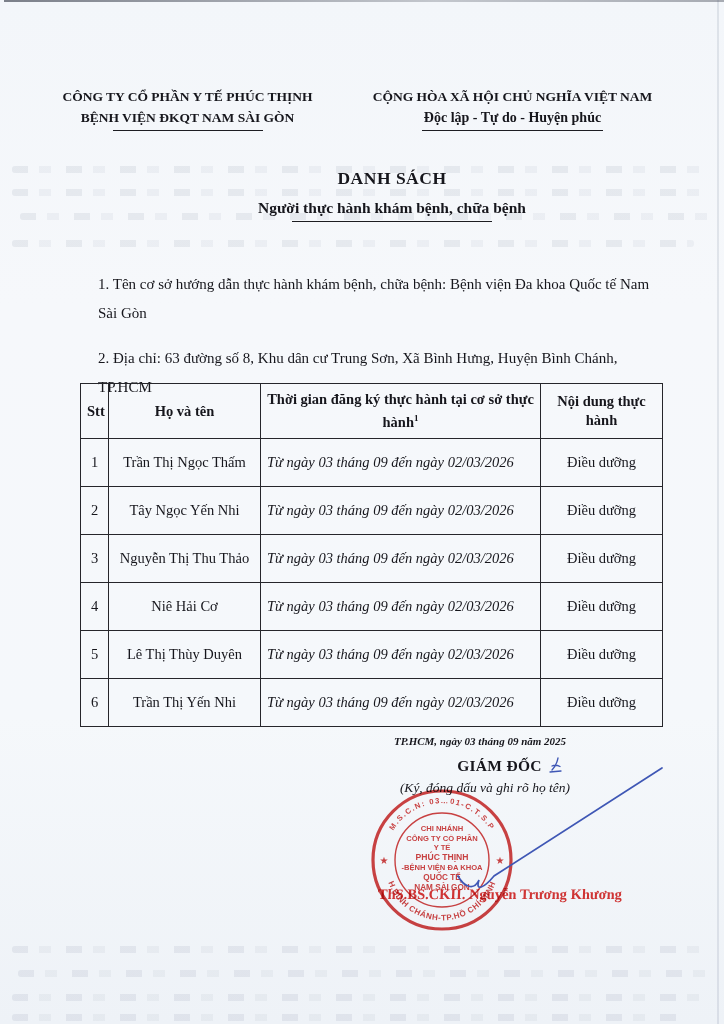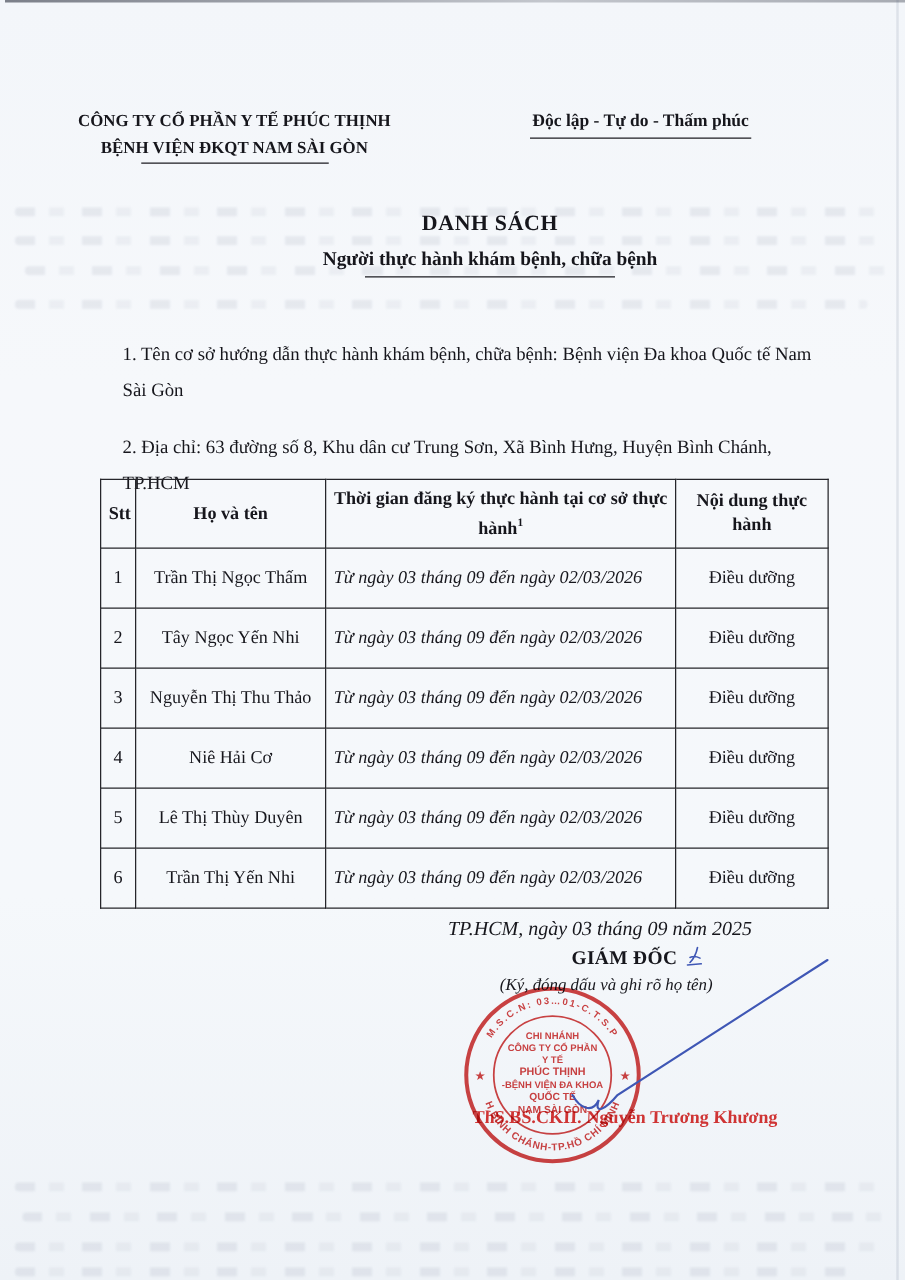--- a/index.html
+++ b/index.html
@@ -35,21 +35,21 @@
   table.list th,table.list td{border:1.4px solid #26262b;font-size:14.5px;padding:2px 6px;vertical-align:middle;background:transparent;}
   table.list th{font-weight:bold;text-align:center;height:50px;line-height:19px;}
   table.list td{height:43px;}
   col.c-stt{width:28px;}col.c-name{width:152px;}col.c-period{width:280px;}col.c-content{width:122px;}
   td.stt{text-align:center;}
   td.name{text-align:center;padding-left:9px;font-size:15px;}
   td.period{text-align:left;padding-left:13px;font-size:14.8px;font-style:italic;}
   td.content{text-align:center;}
   sup{font-size:9px;}
   
-  .f-date{position:absolute;top:735px;left:330px;width:300px;text-align:center;font-style:italic;font-size:16px;}
+  .f-date{position:absolute;top:735px;left:330px;width:300px;text-align:center;font-style:italic;font-size:11px;font-weight:bold;}
   .f-title{position:absolute;top:757px;left:360px;width:300px;text-align:center;font-weight:bold;font-size:15.5px;letter-spacing:.3px;}
   .f-title .initial{display:inline-block;vertical-align:-3px;margin-left:6px;}
   .f-instruction{position:absolute;top:780px;left:330px;width:310px;text-align:center;font-style:italic;font-size:13.5px;}
   .f-name{position:absolute;top:886px;left:350px;width:300px;text-align:center;font-weight:bold;font-size:14.5px;color:#cf3434;transform:skewX(-2deg);}
   
   .stamp{position:absolute;top:786px;left:362px;width:162px;height:152px;mix-blend-mode:multiply;opacity:.93;}
   .signature{position:absolute;top:750px;left:430px;width:250px;height:185px;pointer-events:none;}
 </style>
 </head>
 <body>
@@ -65,21 +65,22 @@
 <div class="ghost" style="top:994px"></div>
 <div class="ghost" style="top:1014px;right:40px"></div>
 
 <div class="header">
   <div class="hblock left">
     <div>CÔNG TY CỔ PHẦN Y TẾ PHÚC THỊNH</div>
     <div>BỆNH VIỆN ĐKQT NAM SÀI GÒN</div>
     <div class="h-underline"></div>
   </div>
   <div class="hblock right">
-    <div><span class="motto">Độc lập - Tự do - Thấm phúc</span></div>
+    <div>CỘNG HÒA XÃ HỘI CHỦ NGHĨA VIỆT NAM</div>
+    <div><span class="motto">Độc lập - Tự do - Huyện phúc</span></div>
   </div>
 </div>
 
 <div class="title-block">
   <div class="doc-title">DANH SÁCH</div>
   <div class="doc-subtitle">Người thực hành khám bệnh, chữa bệnh</div>
   <div class="sub-underline"></div>
 </div>
 
 <div class="paragraphs">

